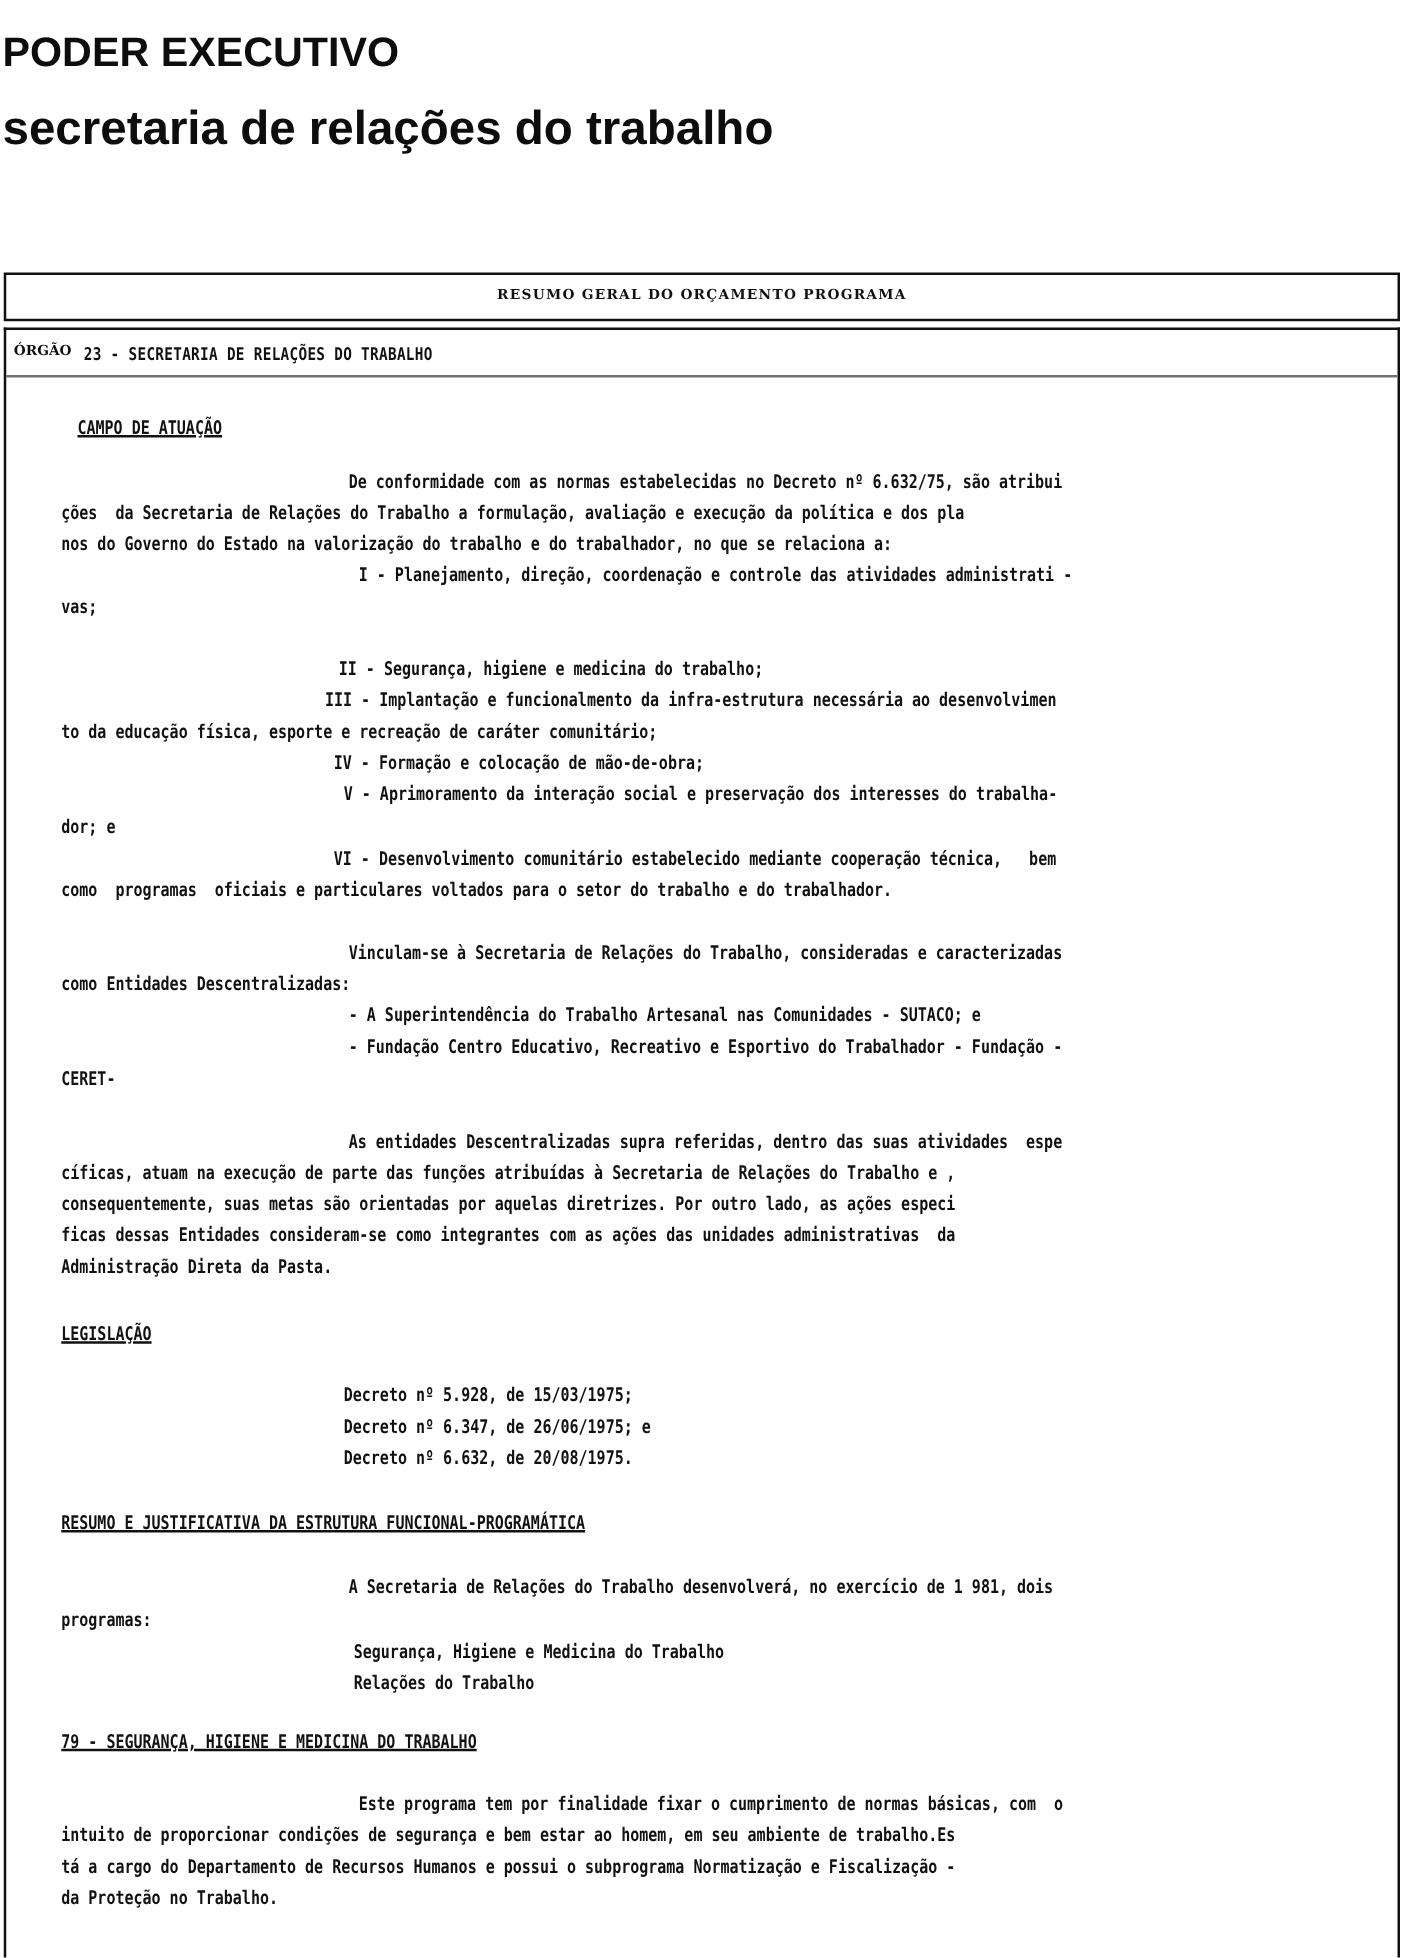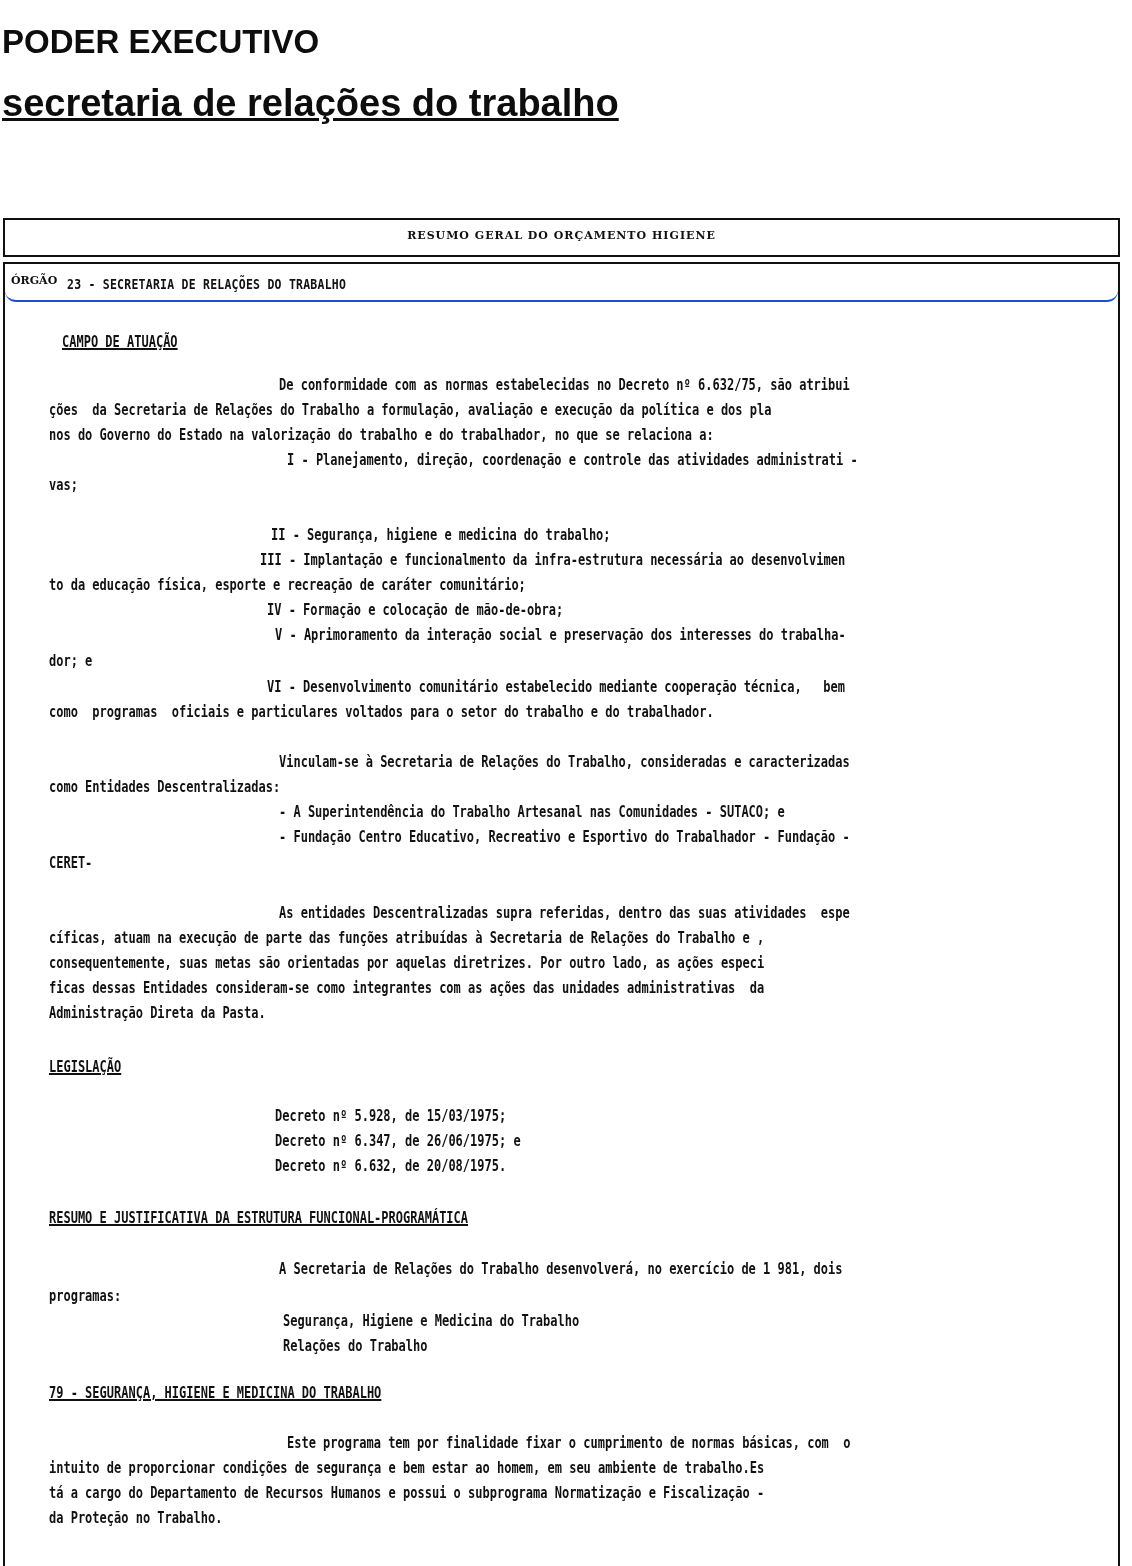--- a/index.html
+++ b/index.html
@@ -8,39 +8,38 @@
     color: #111; font-family: "DejaVu Sans Mono", "Liberation Mono", monospace;
   }
   .h1 {
     position: absolute; left: 2px; top: 2px;
     font-family: "Liberation Sans", sans-serif; font-weight: bold;
     font-size: 33px; letter-spacing: 0px; color: #0d0d0d; margin-top: 21px;
   }
   .h2 {
     position: absolute; left: 2px; top: 82px;
     font-family: "Liberation Sans", sans-serif; font-weight: bold;
-    font-size: 38px; color: #0d0d0d; text-decoration: underline;
+    font-size: 38px; color: #0d0d0d;
   }
   .box1 {
     position: absolute; left: 3px; top: 218px; width: 1113px; height: 35px;
     border: 2px solid #111; box-sizing: content-box;
   }
   .box1 .title {
     position: absolute; left: 0; right: 0; top: 9px; text-align: center;
     font-family: "DejaVu Serif", "Liberation Serif", serif; font-weight: bold;
     font-size: 11px; letter-spacing: 1px;
   }
   .box2 {
     position: absolute; left: 3px; top: 262px; width: 1113px; height: 1320px;
     border: 2px solid #111; border-bottom: none;
   }
   .orgao-row {
     position: absolute; left: 0; right: 0; top: 0; height: 36px;
-    border-bottom: 2px solid #1d4ed8;
-    border-radius: 11px;
+    border-bottom: 2px solid #737373;
   }
   .orgao-label {
     position: absolute; left: 6px; top: 10px;
     font-family: "DejaVu Serif", serif; font-weight: bold; font-size: 11px;
   }
   .orgao-value {
     position: absolute; left: 62px; top: 12px; font-size: 14px; font-weight: bold;
     letter-spacing: 0.3px; transform: scaleX(0.82); transform-origin: left;
   }
   .ln {
@@ -49,21 +48,21 @@
   }
   .sec { text-decoration: underline; text-decoration-thickness: 2px; }
 </style>
 </head>
 <body>
 
 <div class="h1">PODER EXECUTIVO</div>
 <div class="h2">secretaria de relações do trabalho</div>
 
 <div class="box1">
-  <div class="title">RESUMO GERAL DO ORÇAMENTO HIGIENE</div>
+  <div class="title">RESUMO GERAL DO ORÇAMENTO PROGRAMA</div>
 </div>
 
 <div class="box2">
   <div class="orgao-row">
     <span class="orgao-label">ÓRGÃO</span>
     <span class="orgao-value">23 - SECRETARIA DE RELAÇÕES DO TRABALHO</span>
   </div>
 
   <div class="ln sec" style="left:57px;top:69px">CAMPO DE ATUAÇÃO</div>
 

